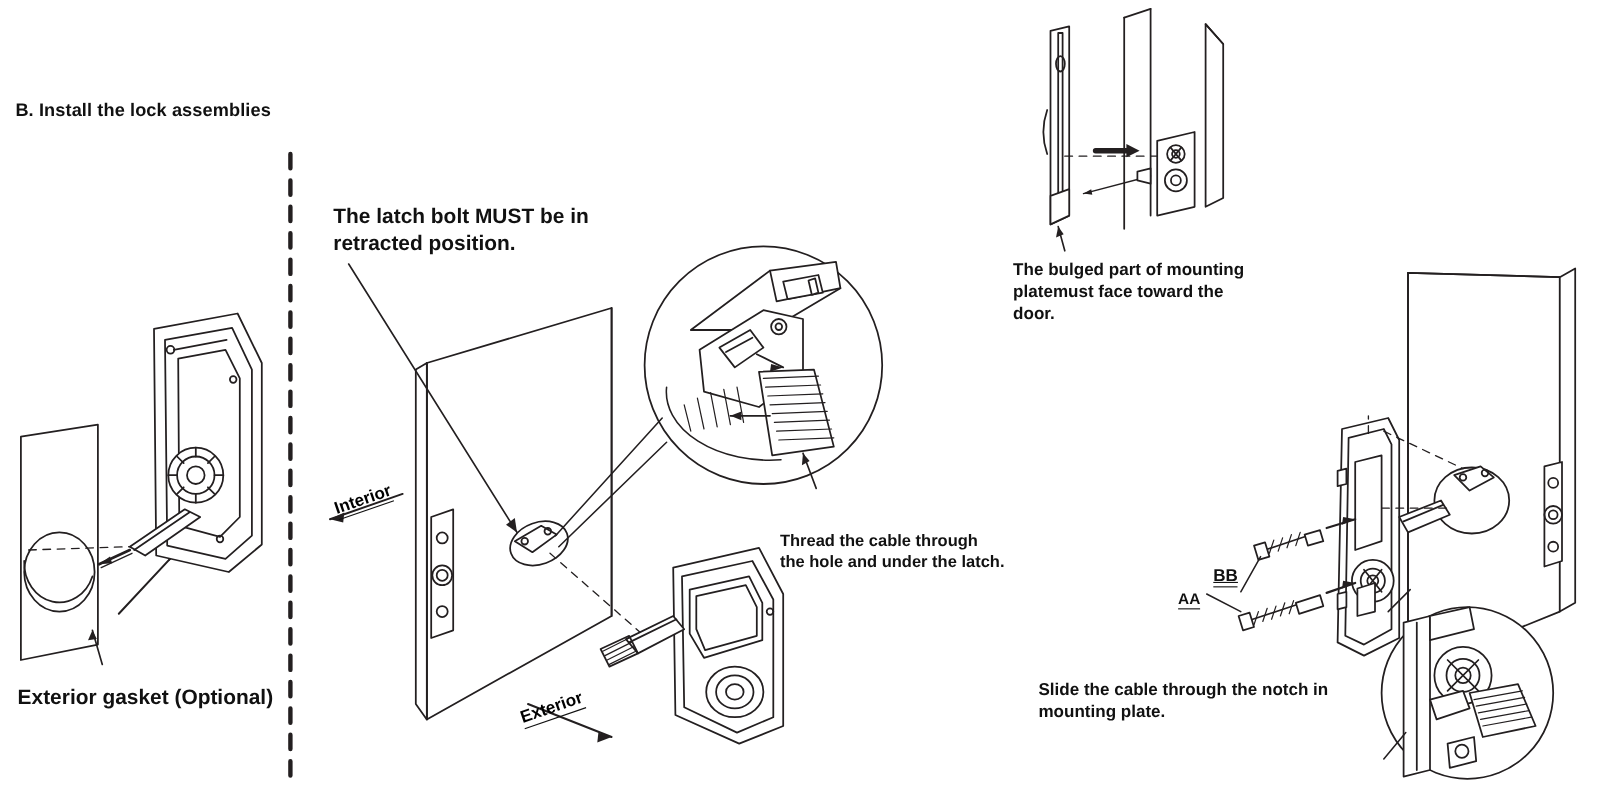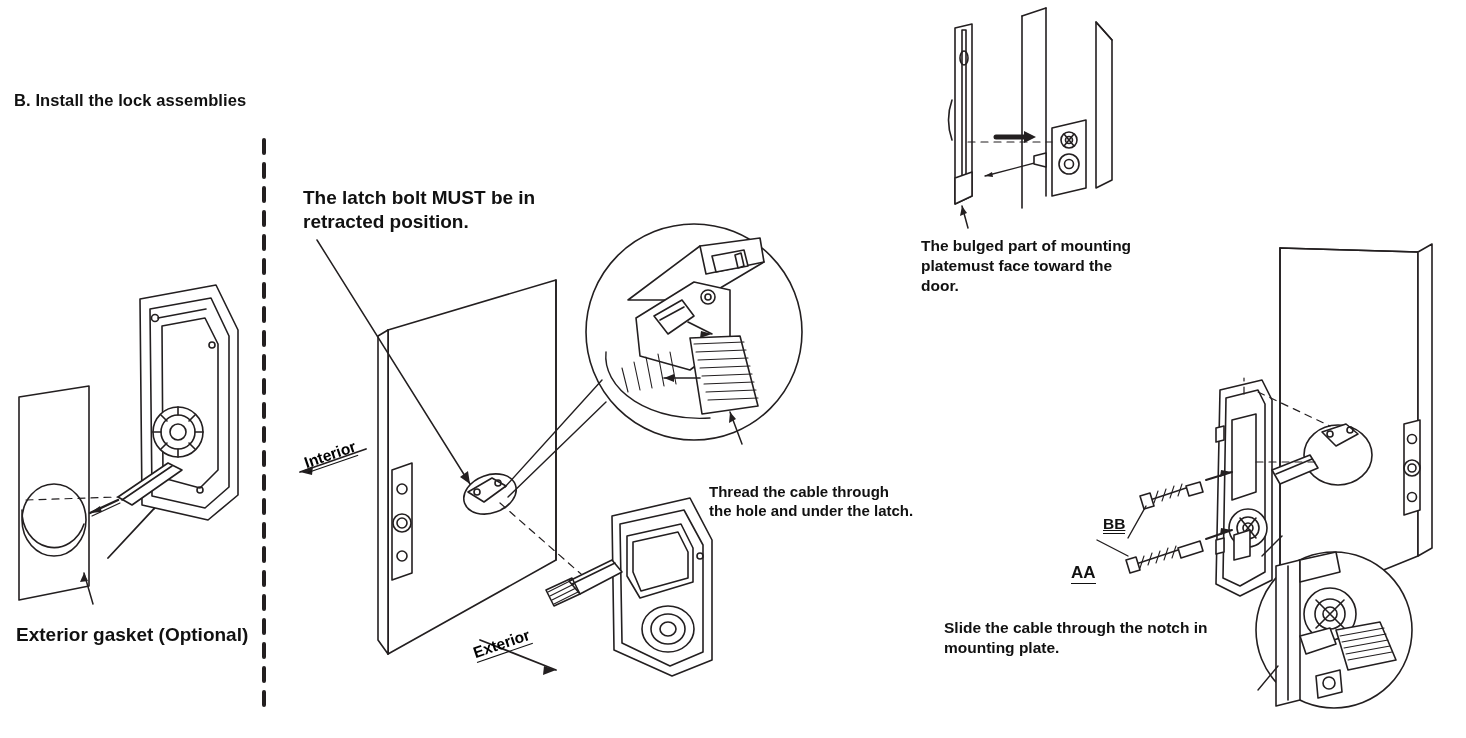--- a/index.html
+++ b/index.html
@@ -70,22 +70,22 @@
     position: absolute;
     left: 471px;
     top: 645px;
     font-size: 15.5px;
     font-weight: bold;
     transform: rotate(-19deg);
     transform-origin: left top;
   }
   #label-aa {
     left: 1071px;
-    top: 540px;
-    font-size: 17px;
+    top: 518px;
+    font-size: 14px;
   }
   #label-bb {
     left: 1103px;
     top: 494px;
     font-size: 15.5px;
     text-decoration: underline;
   }
   .underline-txt {
     border-bottom: 1.6px solid #111;
     padding-bottom: 1px;

